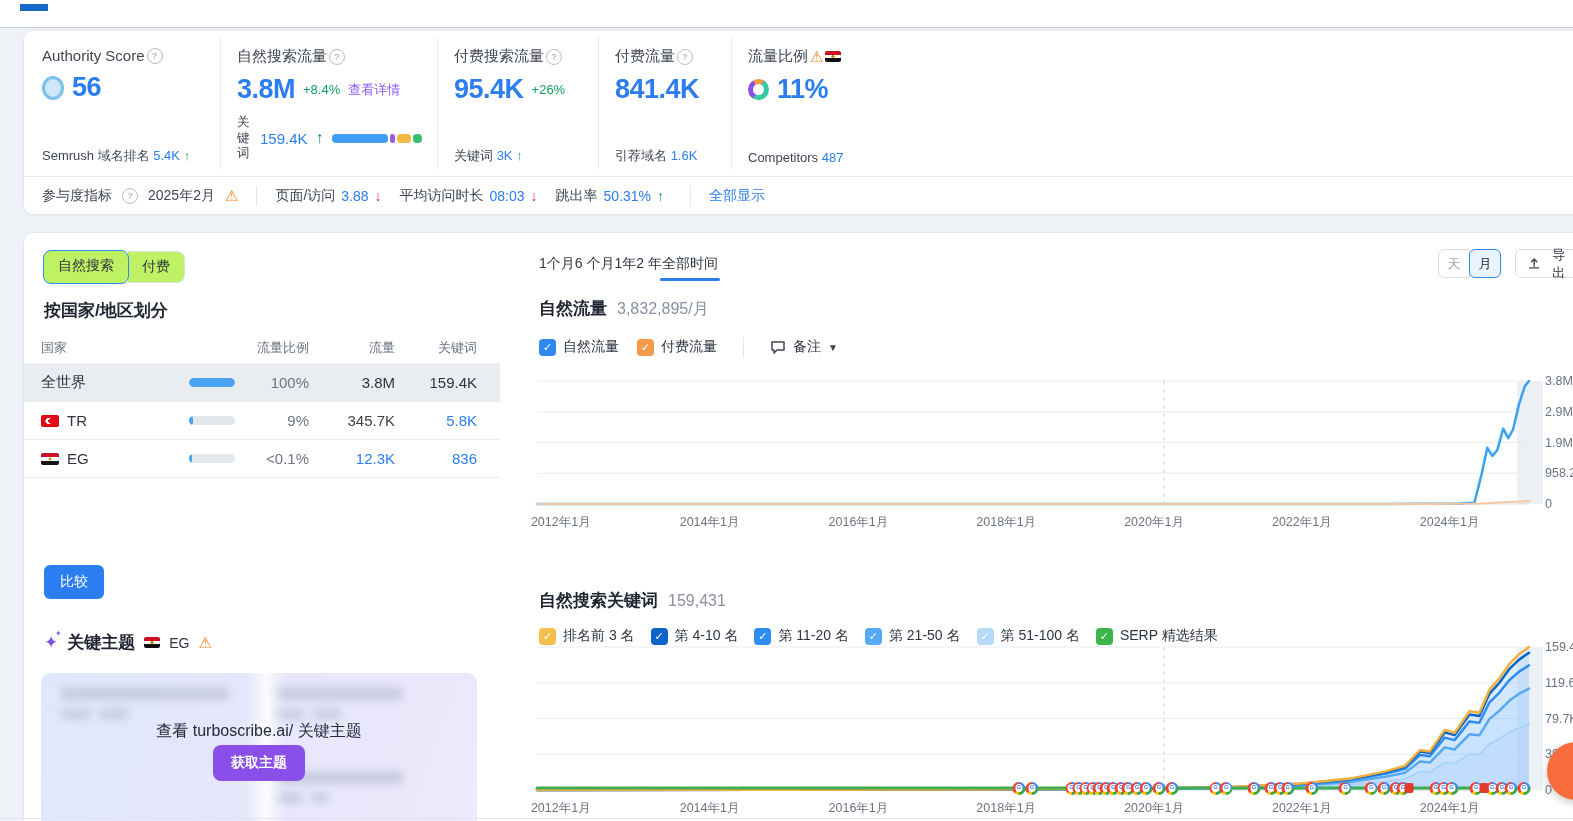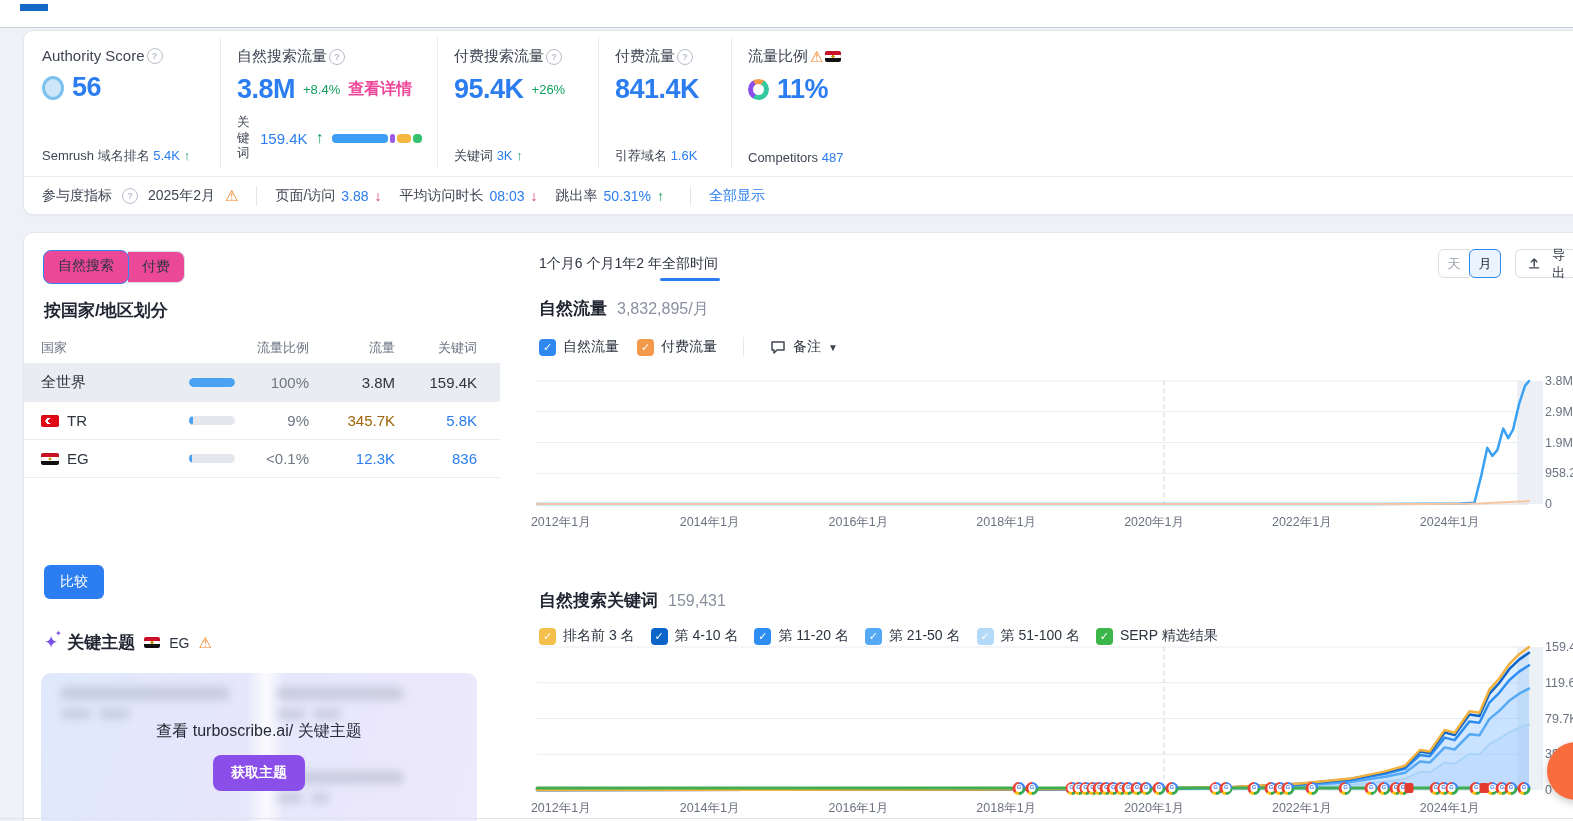--- a/index.html
+++ b/index.html
@@ -18,21 +18,21 @@
   .mcol.c3{width:160px;}
   .mcol.c4{width:132px;}
   .mcol.c5{flex:1;}
   .vdiv{width:1px;background:#e8ebf0;margin:6px 0;}
   .mlabel{display:flex;align-items:center;gap:2px;font-size:15px;color:#3f4553;}
   .info-ic{width:14px;height:14px;border:1.4px solid #b6bdc9;border-radius:50%;color:#b6bdc9;
            font-size:9px;font-weight:bold;display:inline-flex;align-items:center;justify-content:center;}
   .mval{display:flex;align-items:center;gap:8px;margin-top:8px;}
   .bignum{font-size:27px;font-weight:bold;color:#2b7df0;letter-spacing:-.5px;}
   .delta{font-size:13px;color:#0e9f5d;}
-  .mlink{font-size:16px;color:#ec4899;cursor:pointer;font-weight:bold;}
+  .mlink{font-size:13px;color:#8b5cf6;cursor:pointer;}
   .mfooter{position:absolute;bottom:10px;left:16px;font-size:13px;color:#3f4553;white-space:nowrap;}
   .c1 .mfooter{left:18px;}
   .blue{color:#2b7df0;} .up{color:#12a15f;} .down{color:#d6336c;}
   .gauge-ic{width:22px;height:24px;border-radius:50%;background:#cde6f8;border:3px solid #7cc0ed;box-sizing:border-box;}
   .kwline{display:flex;align-items:center;gap:8px;margin-top:10px;}
   .kw-vert{width:15px;font-size:12.5px;line-height:1.25;color:#3f4553;word-break:break-all;}
   .kwbar{display:flex;gap:2px;align-items:center;}
   .kwbar .seg{height:9px;border-radius:4px;}
   .donut{width:21px;height:21px;border-radius:50%;position:relative;}
   .donut::after{content:"";position:absolute;left:5px;top:5px;width:11px;height:11px;border-radius:50%;background:#fff;}
@@ -44,21 +44,21 @@
   .flag-eg{background:radial-gradient(circle 1.6px at 50% 50%,#c09300 95%,transparent),linear-gradient(180deg,#ce1126 0 33%,#fff 33% 66%,#111 66% 100%);}
   
   .erow{position:absolute;left:0;right:0;top:145px;bottom:0;border-top:1px solid #e8ebf0;
         display:flex;align-items:center;padding:0 18px;gap:10px;font-size:14px;color:#3f4553;}
   .esep{width:1px;height:20px;background:#e4e8ee;margin:0 8px;}
   .eitem{display:flex;align-items:center;gap:6px;margin-right:8px;}
   .elink{color:#2b7df0;cursor:pointer;}
   
   #left-panel{position:absolute;left:0;top:0;width:492px;height:100%;}
   .tabgroup{position:absolute;left:20px;top:18px;display:inline-flex;}
-  .tabgroup .tg{padding:6px 14px;font-size:14px;border:1px solid #d9dee5;background:#ec4899;color:#2e3440;cursor:pointer;}
+  .tabgroup .tg{padding:6px 14px;font-size:14px;border:1px solid #d9dee5;background:#bef264;color:#2e3440;cursor:pointer;}
   .tabgroup .tg:first-child{border-radius:8px 0 0 8px;}
   .tabgroup .tg:last-child{border-radius:0 8px 8px 0;border-left-width:0;}
   .tabgroup .tg.active{border:1.5px solid #2f88f0;border-radius:8px;margin:-1px;z-index:1;}
   .sec-h{font-size:17px;font-weight:bold;color:#1f2430;}
   #left-heading{position:absolute;left:20px;top:66px;}
   #country-table{position:absolute;left:0;top:100px;width:476px;}
   .crow{display:grid;grid-template-columns:148px 56px 64px 86px 82px;align-items:center;
         height:37px;border-bottom:1px solid #e9ecf0;padding-left:17px;box-sizing:content-box;}
   .chead{height:30px;font-size:13px;color:#6a7181;}
   .chead .hshare{grid-column:2/4;justify-self:end;}
@@ -74,21 +74,21 @@
   #topics-head{position:absolute;left:20px;top:398px;display:flex;align-items:center;gap:9px;}
   .sparkle{color:#7a52e8;font-size:17px;position:relative;line-height:1;}
   .sparkle i{position:absolute;font-style:normal;font-size:8px;left:11px;top:-4px;}
   #promo{position:absolute;left:17px;top:440px;width:436px;height:160px;border-radius:10px;overflow:hidden;
          background:linear-gradient(110deg,#dfe9fb 0%,#e6e6fb 45%,#eee9fc 100%);}
   .bshape{position:absolute;background:#aeb6c6;opacity:.55;filter:blur(4px);border-radius:4px;}
   .pdiv{position:absolute;left:47%;top:0;bottom:0;width:40px;background:linear-gradient(90deg,transparent,rgba(255,255,255,.8),transparent);}
   .promo-center{position:absolute;left:0;right:0;top:48px;text-align:center;z-index:2;}
   .promo-text{font-size:16px;color:#262b36;}
   .promo-text b{font-weight:normal;}
-  #promo-cta{margin-top:13px;background:#8a4fe8;color:#fff;border:none;font-weight:bold;
+  #promo-cta{margin-top:3px;background:#8a4fe8;color:#fff;border:none;font-weight:bold;
              font-size:14px;padding:9px 18px;border-radius:8px;cursor:pointer;font-family:inherit;}
   
   #right-panel{position:absolute;left:490px;top:0;width:1070px;height:100%;}
   #range-tabs{position:absolute;left:25px;top:22px;display:flex;font-size:14px;}
   .rtab{color:#2e3440;cursor:pointer;position:relative;padding-bottom:8px;}
   .rtab.active{font-weight:normal;}
   .rtab.active::after{content:"";position:absolute;left:-2px;right:-2px;bottom:0;height:3px;background:#2b7df0;border-radius:2px;}
   #gran-toggle{position:absolute;left:924px;top:16px;display:flex;}
   .gbtn{width:32px;height:29px;font-size:13px;display:flex;align-items:center;justify-content:center;
         border:1px solid #d9dee5;background:#fff;color:#9aa1ad;cursor:pointer;box-sizing:border-box;}
@@ -268,21 +268,21 @@
         </div>
         <div class="crow">
           <span class="cname">
             <span class="flag flag-tr"></span>
             <span>TR</span>
           </span>
           <span class="cbar">
             <i style="width: 4.14px;"></i>
           </span>
           <span class="cpct">9%</span>
-          <span class="cnum" style="color: #a16207;">345.7K</span>
+          <span class="cnum" style="color: #404040;">345.7K</span>
           <span class="cnum" style="color: rgb(43, 125, 240);">5.8K</span>
         </div>
         <div class="crow">
           <span class="cname">
             <span class="flag flag-eg"></span>
             <span>EG</span>
           </span>
           <span class="cbar">
             <i style="width: 3px;"></i>
           </span>

